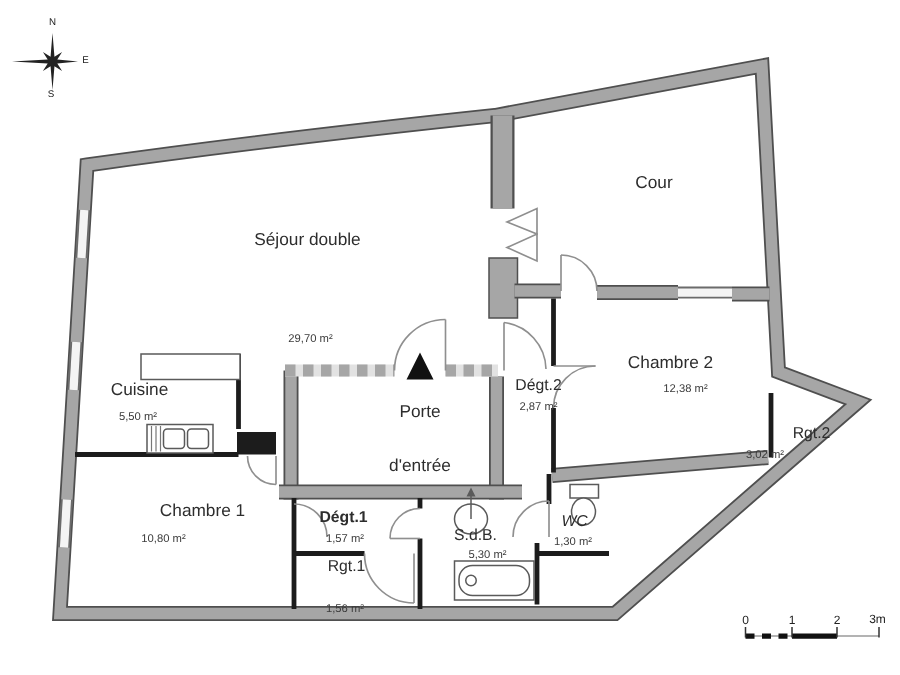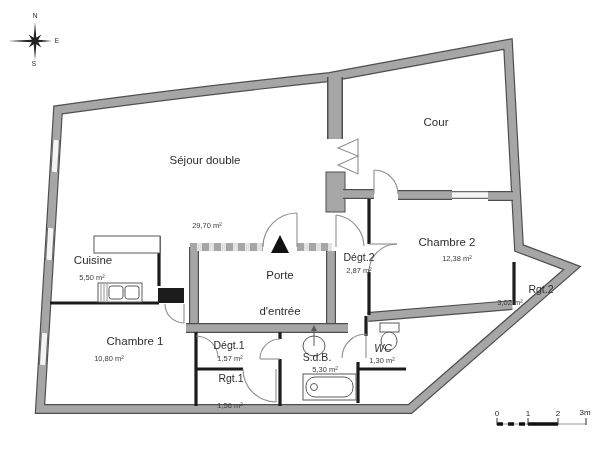--- a/index.html
+++ b/index.html
@@ -174,21 +174,21 @@
 
   <div class="lbl nm-lg" style="left:113px;top:342px;padding-left:44px;">Chambre 1</div>
   <div class="lbl ar" style="left:109px;top:359px;">10,80 m²</div>
 
   <div class="lbl nm-lg" style="left:447px;top:243px;">Chambre 2</div>
   <div class="lbl ar" style="left:445px;top:259px;margin-left:12px;">12,38 m²</div>
 
   <div class="lbl nm" style="left:359px;top:257px;">Dégt.2</div>
   <div class="lbl ar" style="left:359px;top:271px;">2,87 m²</div>
 
-  <div class="lbl nm" style="left:229px;top:345px;">Dégt.1</div>
+  <div class="lbl nm" style="left:229px;top:345px;font-weight:bold;">Dégt.1</div>
   <div class="lbl ar" style="left:230px;top:359px;">1,57 m²</div>
 
   <div class="lbl nm" style="left:231px;top:378px;">Rgt.1</div>
   <div class="lbl ar" style="left:230px;top:406px;">1,56 m²</div>
 
   <div class="lbl nm" style="left:317px;top:357px;">S.d.B.</div>
   <div class="lbl ar" style="left:313px;top:370px;padding-left:24px;">5,30 m²</div>
 
   <div class="lbl nm" style="left:383px;top:348px;font-style:italic;">WC</div>
   <div class="lbl ar" style="left:382px;top:361px;">1,30 m²</div>

